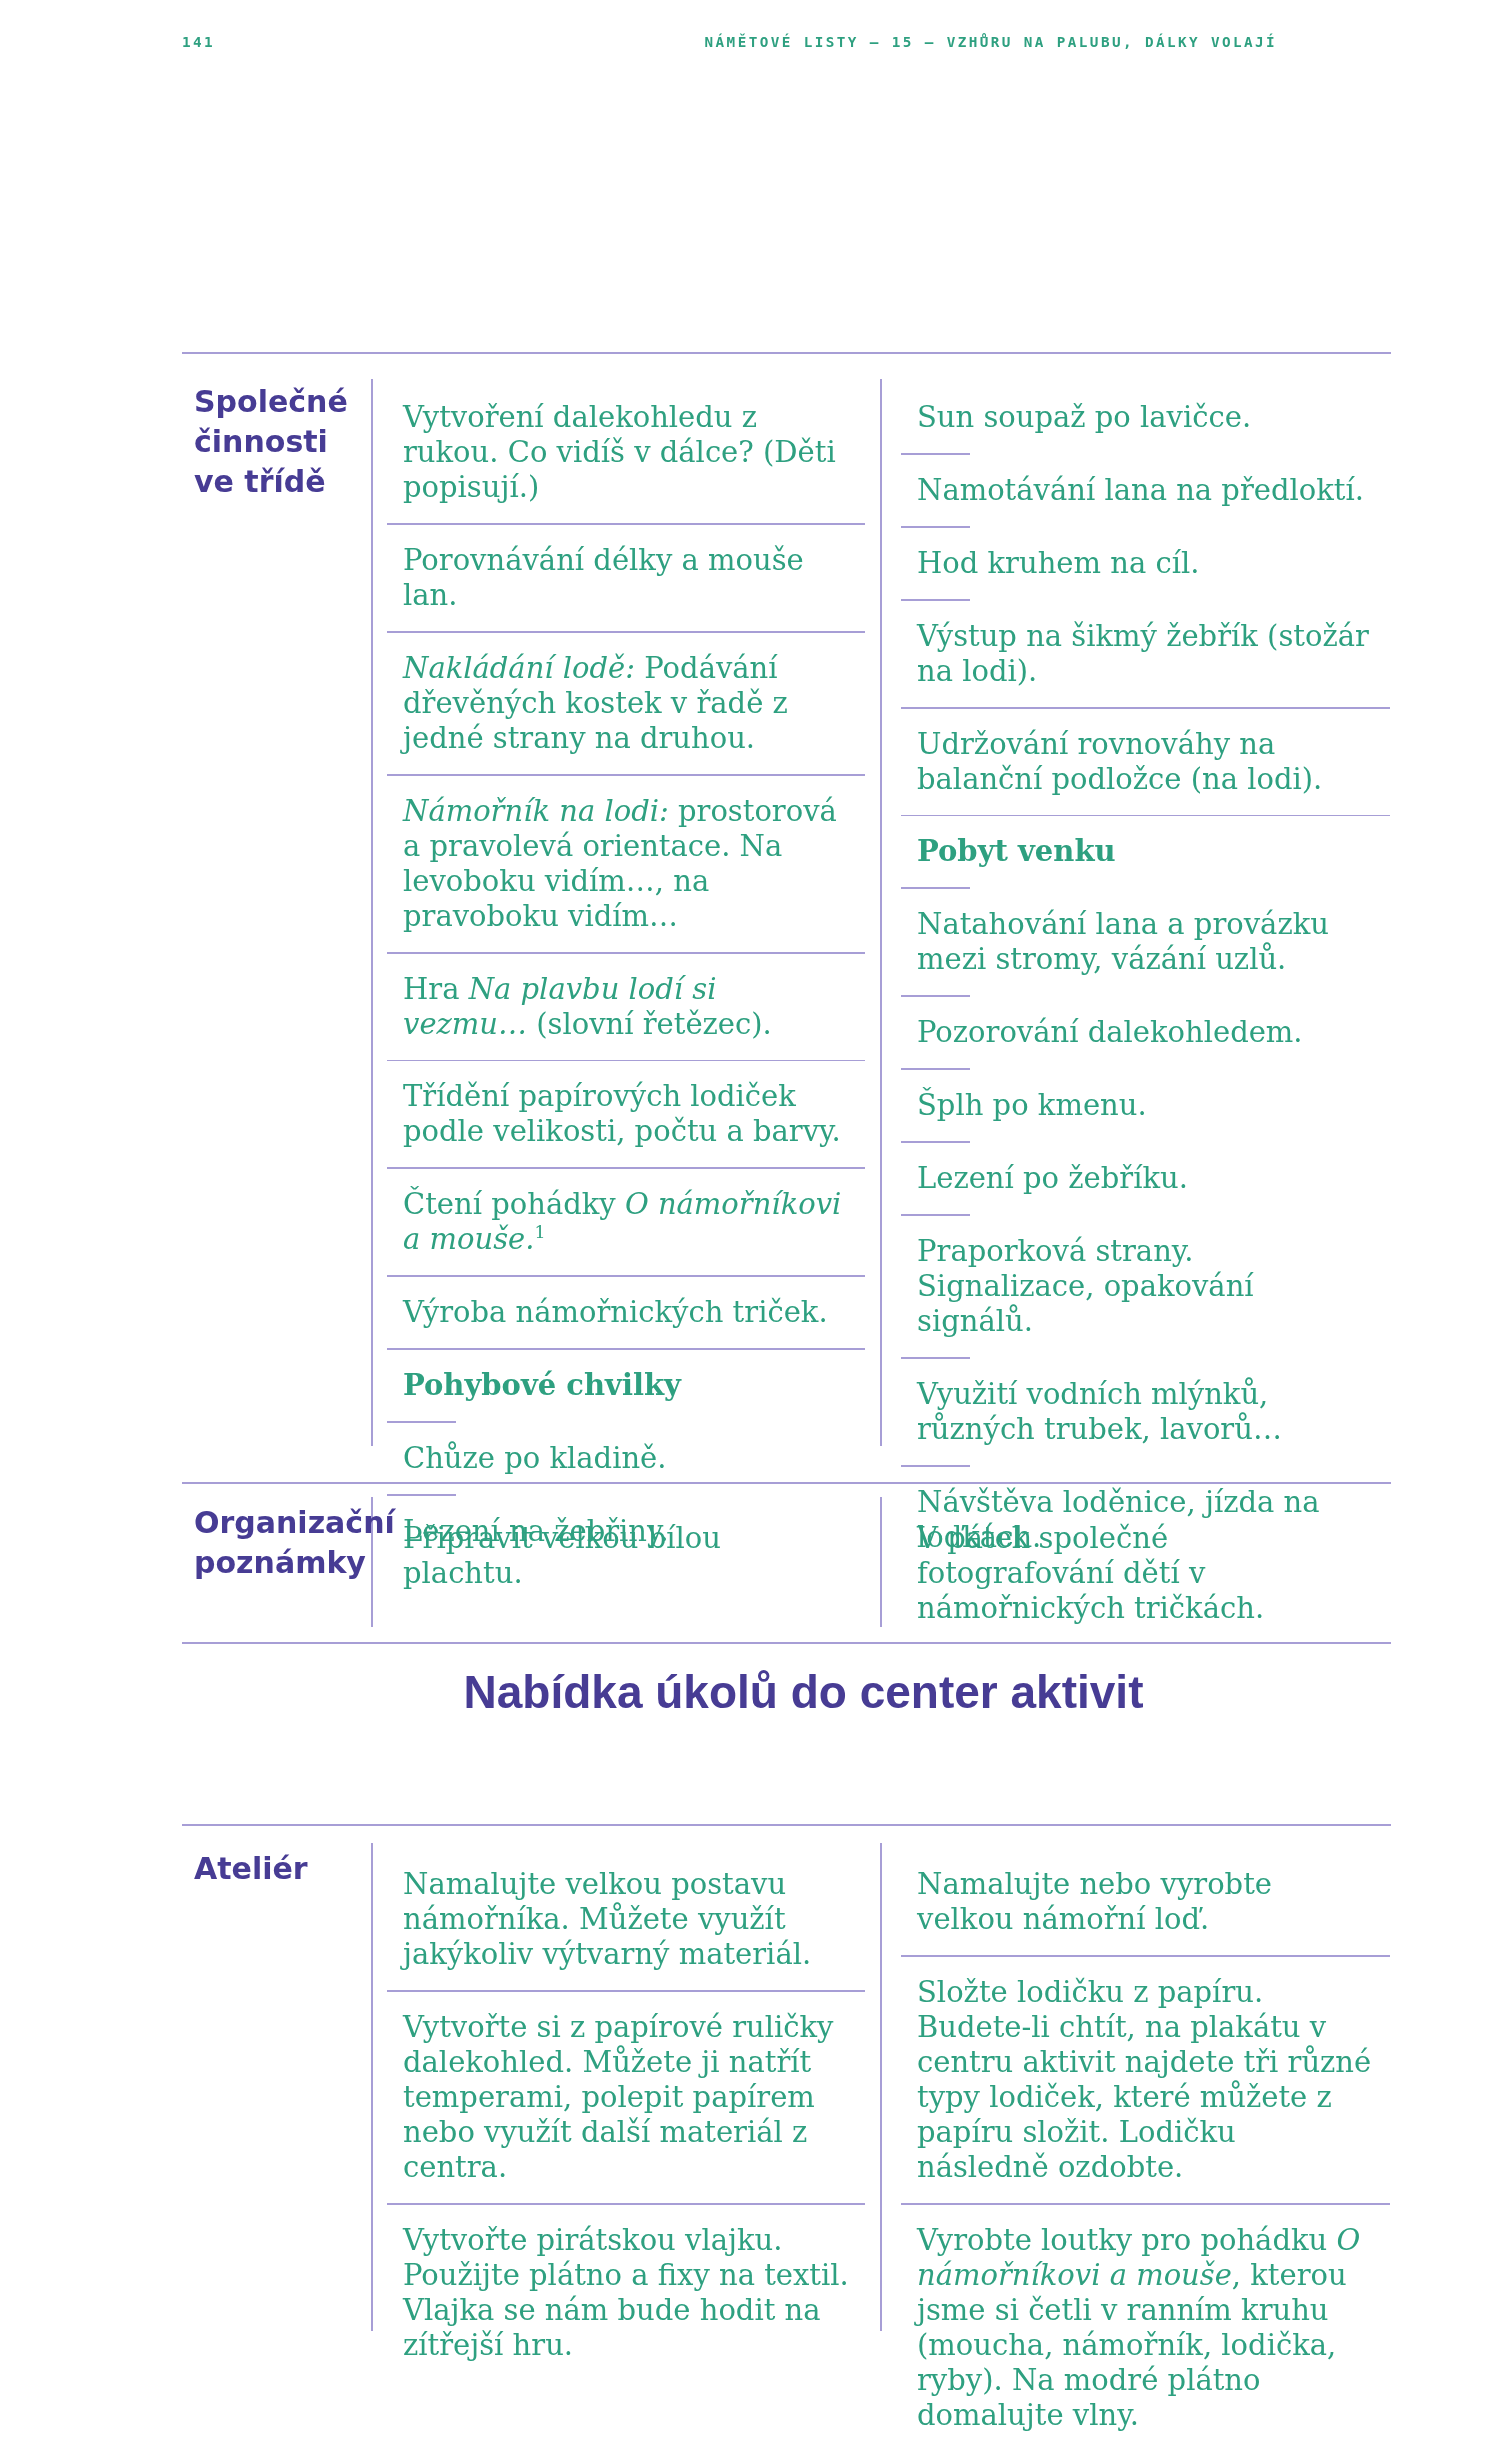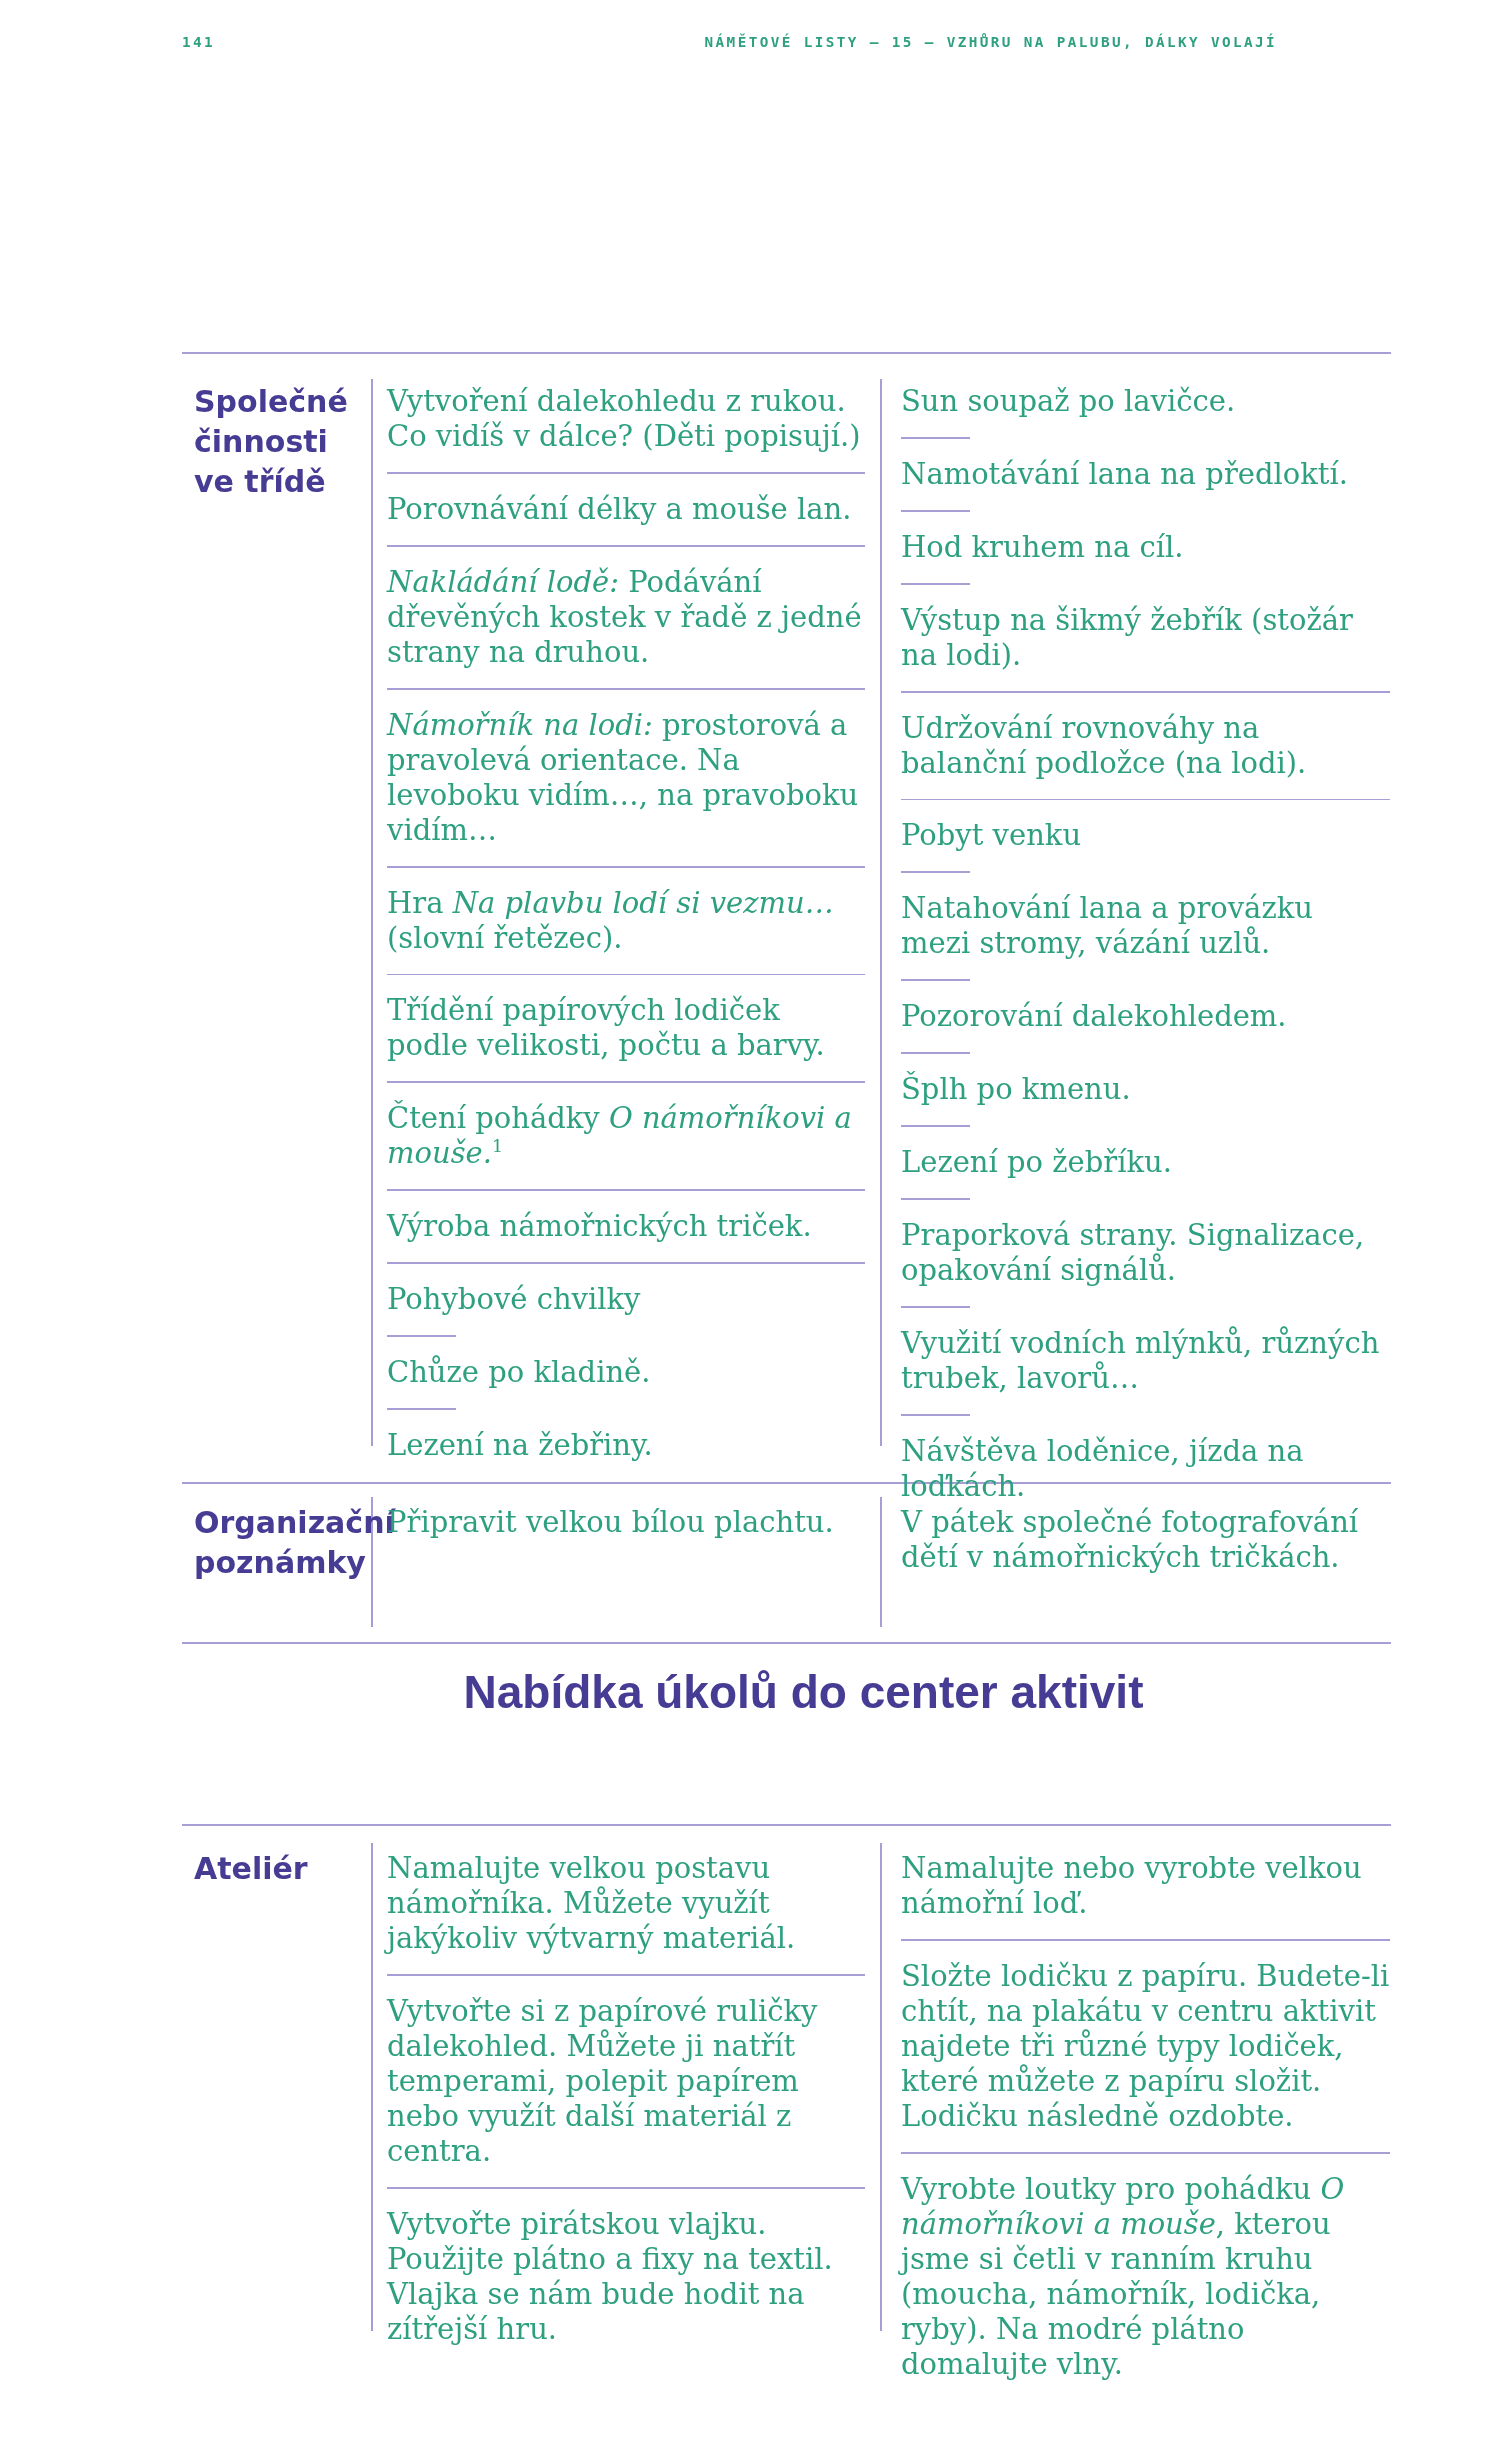--- a/index.html
+++ b/index.html
@@ -34,23 +34,23 @@
          font-size:30px;line-height:40px;color:var(--purple);margin-left:12px;}
   .lab-0{top:382px}.lab-1{top:1503px}.lab-2{top:1849px}
   
   .col{position:absolute;color:var(--green);font-size:29px;line-height:35px;}
   .col-0-0{left:387px;top:384px;width:478px}
   .col-0-1{left:901px;top:384px;width:489px}
   .col-1-0{left:387px;top:1505px;width:478px}
   .col-1-1{left:901px;top:1505px;width:489px}
   .col-2-0{left:387px;top:1851px;width:478px}
   .col-2-1{left:901px;top:1851px;width:489px}
-  .item{margin:0;padding:0}
+  .item{margin:16px;padding:0}
   .item .i{font-style:italic}
-  .item .b{font-weight:normal}
+  .item .b{font-weight:bold}
   .item sup{font-size:60%;line-height:0;vertical-align:super}
   .sep{height:1.9px;background:var(--rule);margin:18px 0;}
   .sep.short{width:69px}
   
   .big-title{position:absolute;left:199px;top:1665px;width:1209px;text-align:center;
              font-family:Liberation Sans, sans-serif;font-weight:bold;
              font-size:46px;color:var(--purple);}
   
   .edgebar{position:absolute;left:1466px;top:0;width:41px;height:2447px;background:var(--bar);}
 </style>

